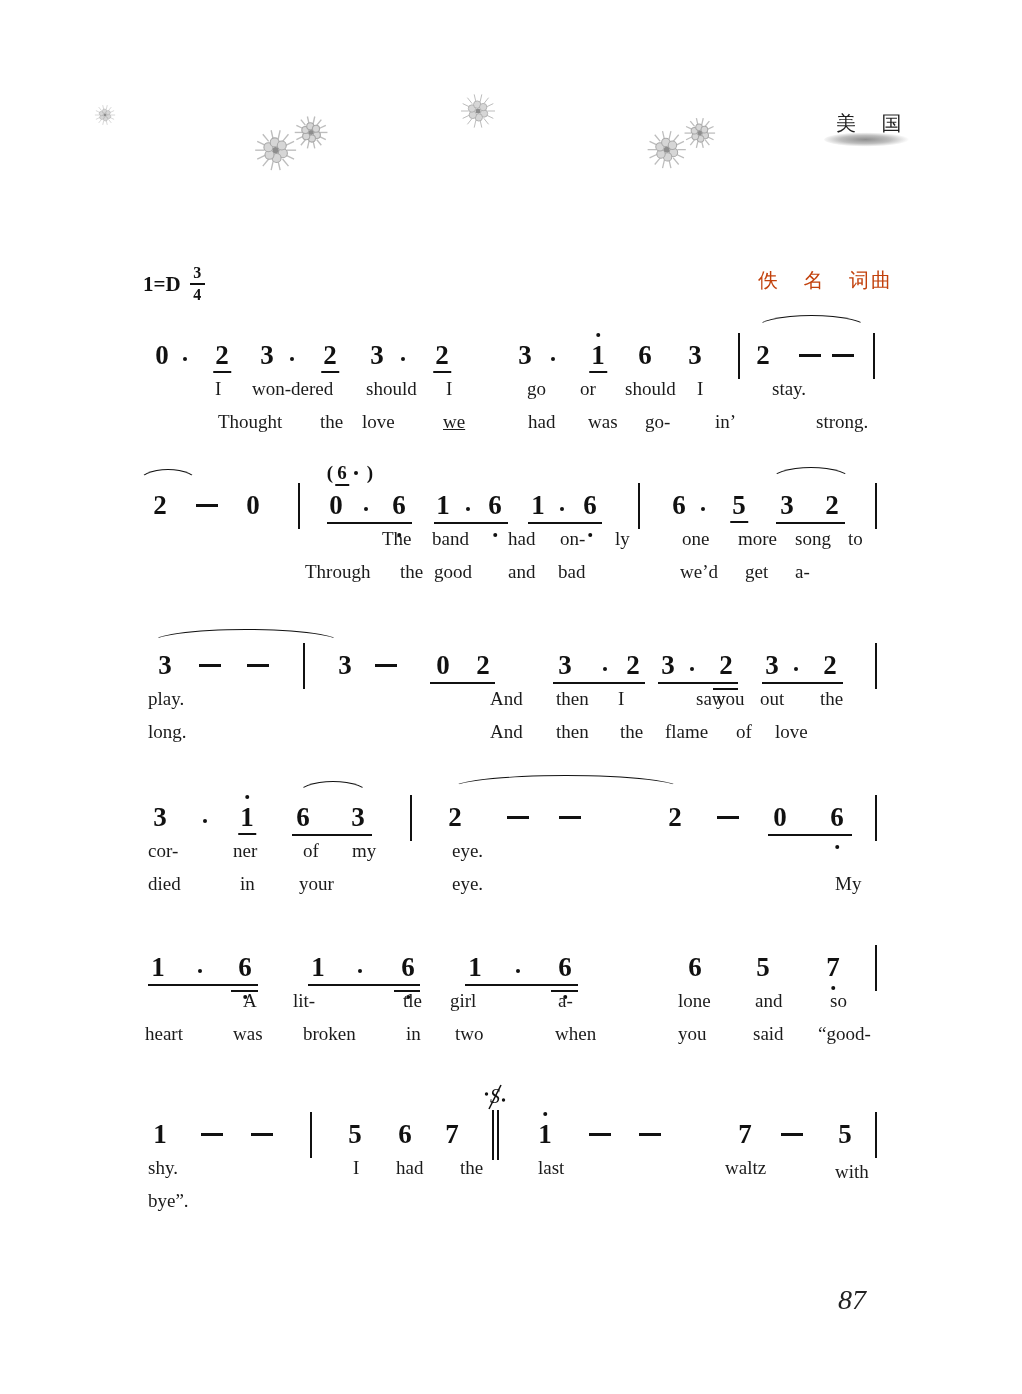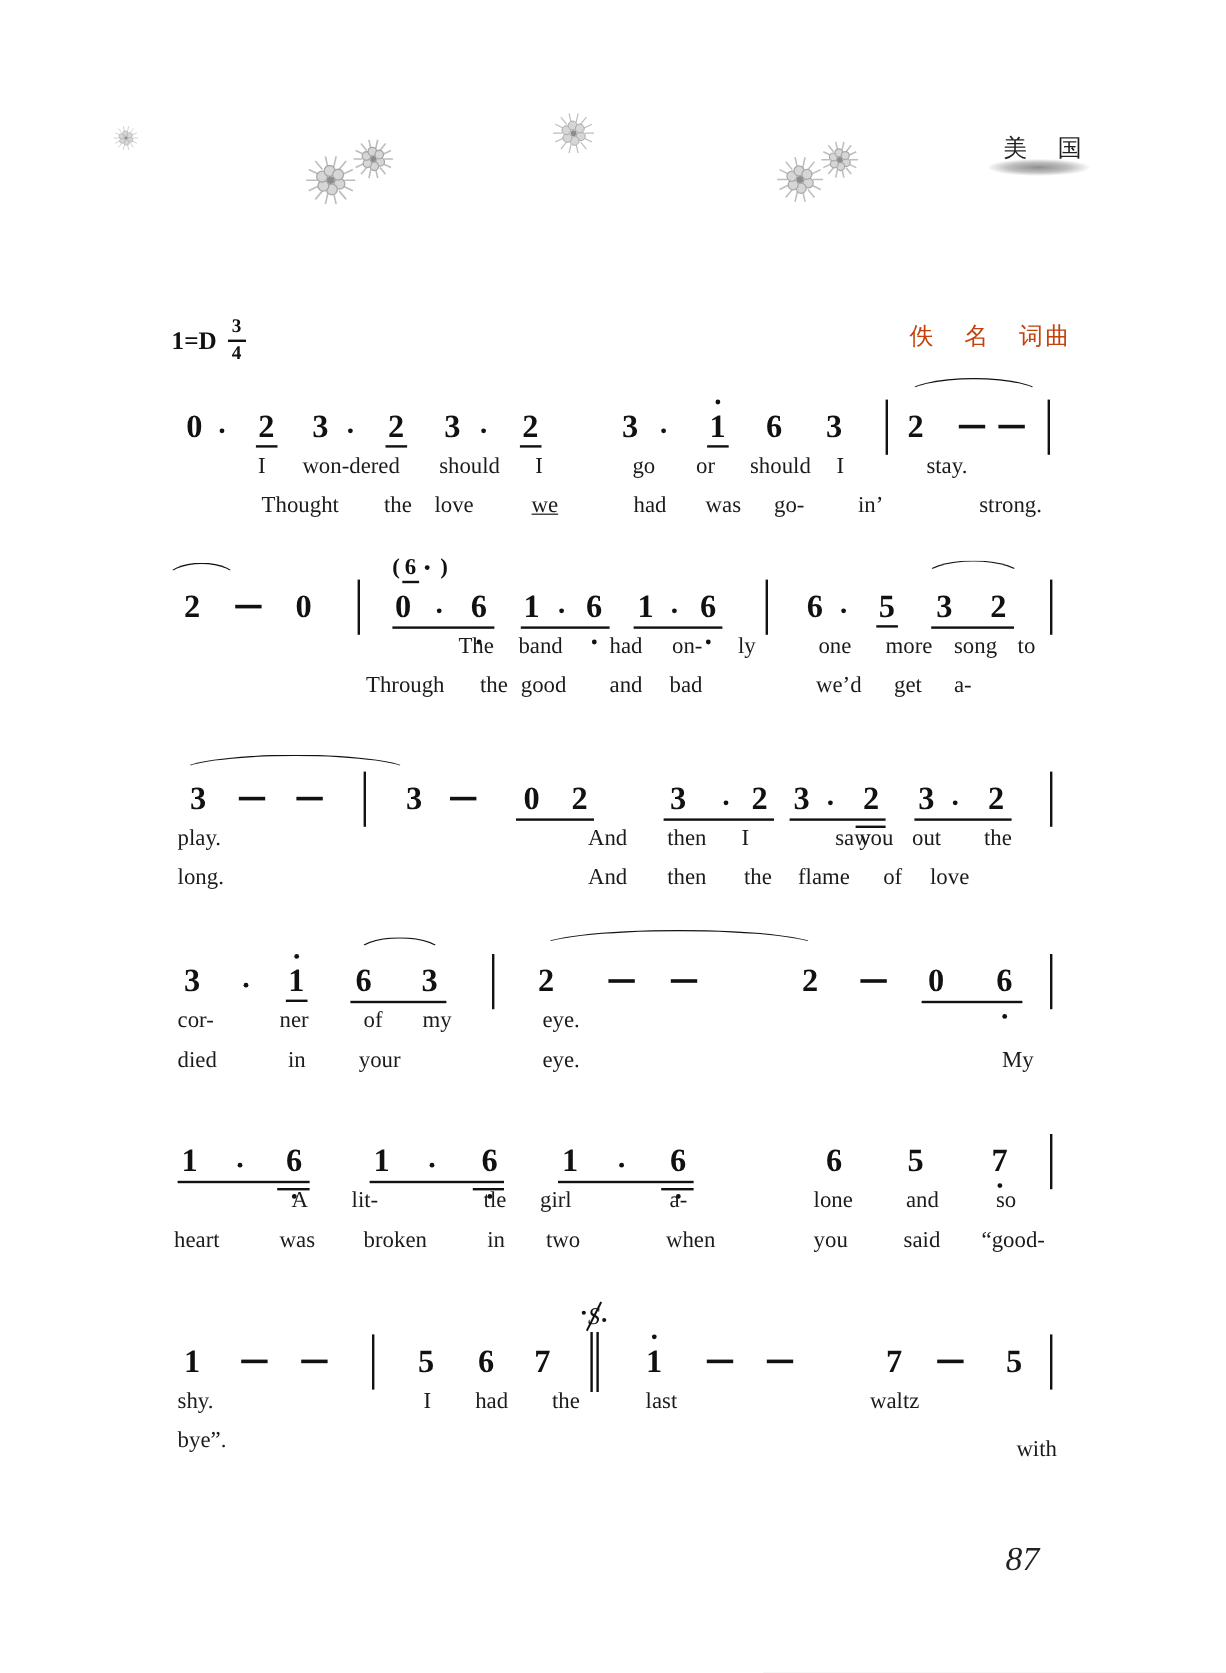--- a/index.html
+++ b/index.html
@@ -410,19 +410,19 @@
       <div class="tok-note" style="left: 745px; top: 1120px;">7</div>
       <div class="dash" style="left: 792px; top: 1133px;"></div>
       <div class="tok-note" style="left: 845px; top: 1120px;">5</div>
       <div class="bar" style="left: 875px; top: 1112px; width: 2px; height: 46px;"></div>
       <div class="lyr" style="left: 148px; top: 1157px;">shy.</div>
       <div class="lyr" style="left: 353px; top: 1157px;">I</div>
       <div class="lyr" style="left: 396px; top: 1157px;">had</div>
       <div class="lyr" style="left: 460px; top: 1157px;">the</div>
       <div class="lyr" style="left: 538px; top: 1157px;">last</div>
       <div class="lyr" style="left: 725px; top: 1157px;">waltz</div>
-      <div class="lyr" style="left: 835px; top: 1197px; margin-left: 12px;">with</div>
+      <div class="lyr" style="left: 835px; top: 1161px;">with</div>
       <div class="lyr" style="left: 148px; top: 1190px;">bye”.</div>
     </div>
 
   <div class="pageno">87</div>
 
 </div>
 
 </body></html>

